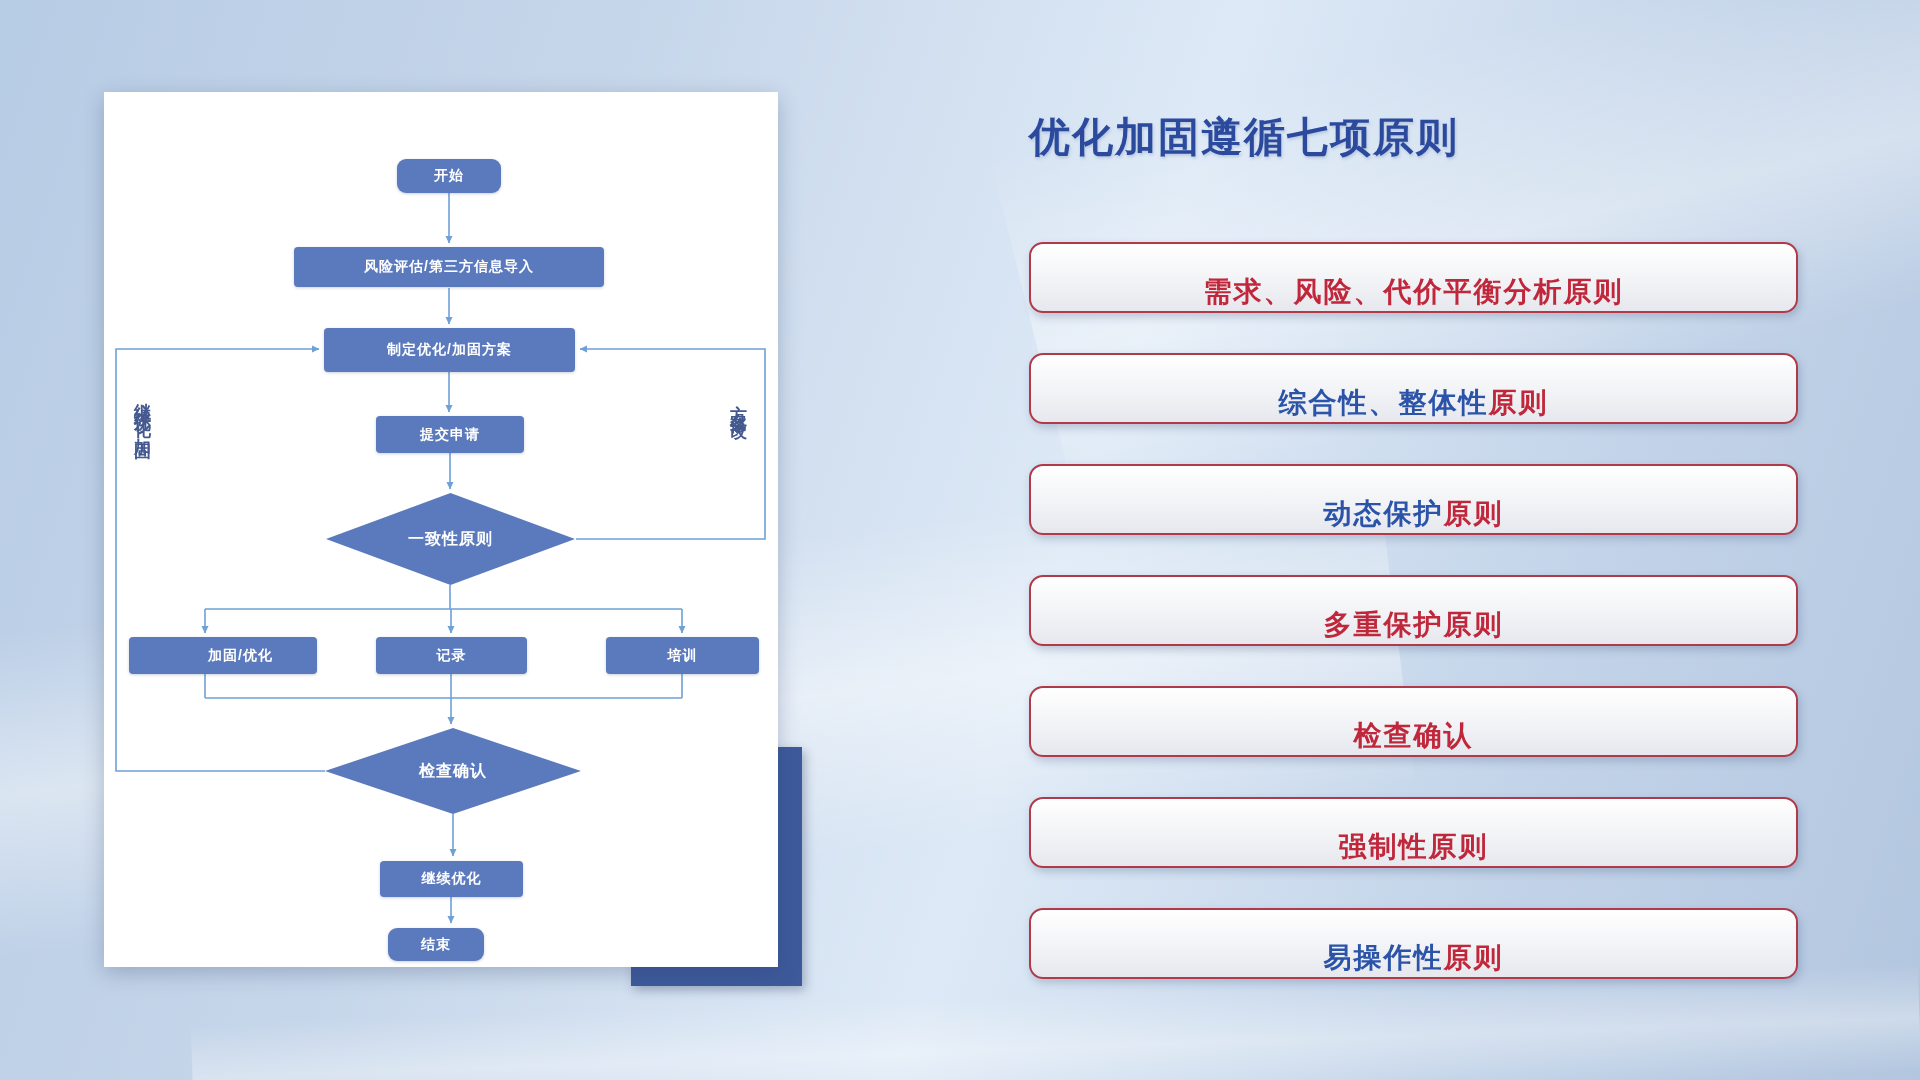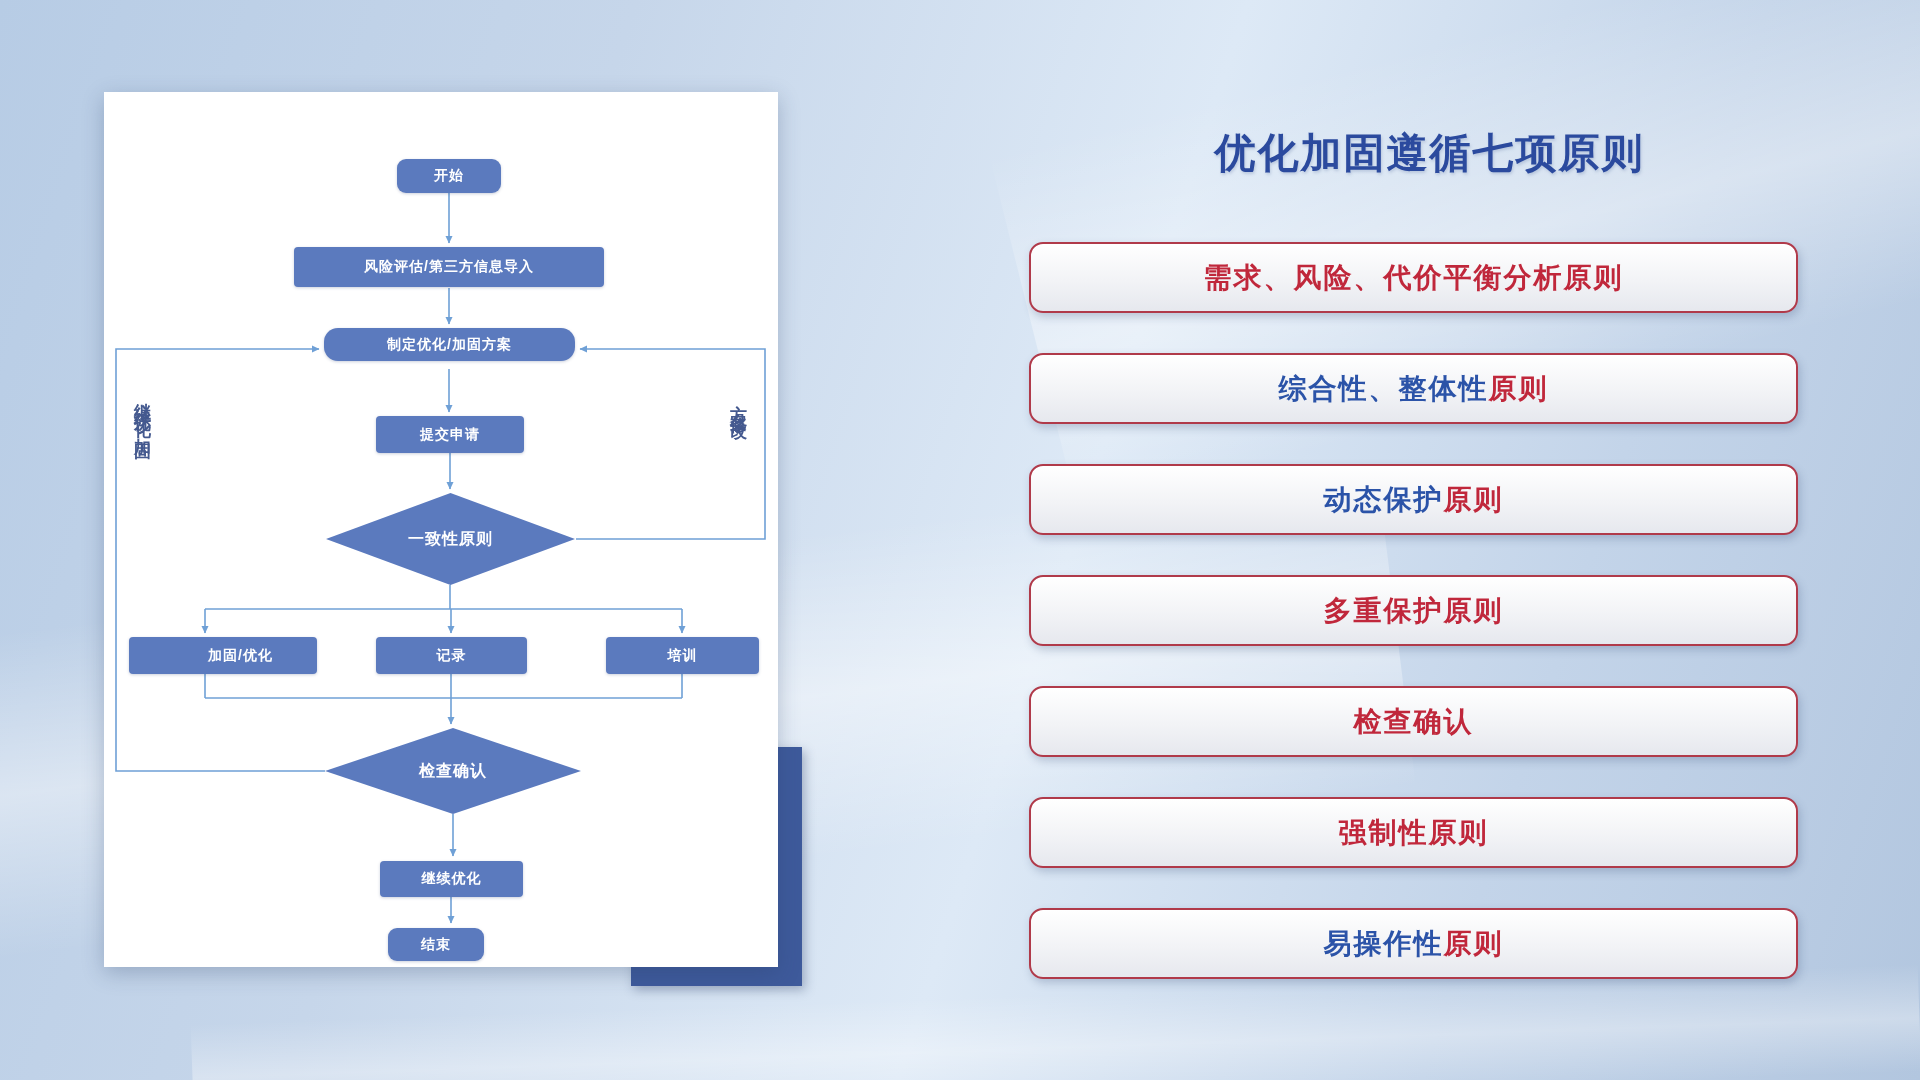--- a/index.html
+++ b/index.html
@@ -50,33 +50,33 @@
     clip-path:polygon(50% 0,100% 50%,50% 100%,0 50%);
     font-size:16px;
   }
   .vlabel{
     position:absolute;writing-mode:vertical-rl;text-orientation:mixed;
     color:#44598F;font-weight:700;font-size:17px;letter-spacing:6px;line-height:1;
   }
 
   
   .panel-title{
-    position:absolute;left:1029px;top:110px;width:769px;margin:16px;
-    text-align:center;font-size:41px;font-weight:800;color:#2B4A9E;letter-spacing:2px;
+    position:absolute;left:1029px;top:110px;width:769px;margin:0;
+    font-size:41px;font-weight:800;color:#2B4A9E;letter-spacing:2px;
     text-shadow:1px 2px 3px rgba(120,140,180,.35);
   }
   .principles{
     position:absolute;left:1029px;top:242px;width:769px;
     display:flex;flex-direction:column;gap:40px;
   }
   .principle{
     box-sizing:border-box;height:71px;border-radius:14px;
     border:2px solid #B03A4A;
     background:linear-gradient(180deg,#ffffff 0%,#f2f3f6 55%,#e6e8ee 100%);
-    display:flex;align-items:center;justify-content:center;
+    display:flex;align-items:flex-end;justify-content:center;
     font-size:28px;font-weight:700;letter-spacing:2px;
     box-shadow:2px 4px 9px rgba(70,90,130,.28), inset 0 1px 0 #ffffff;
   }
   .p-blue{color:#2B53A8;}
   .p-red{color:#C0273B;}
 </style>
 </head>
 <body>
 
 <div class="slide">
@@ -117,21 +117,21 @@
     </svg>
 
     <div class="fnode pill" style="left:293px;top:67px;width:104px;height:34px;">
       <span>开始</span>
     </div>
 
     <div class="fnode" style="left:190px;top:155px;width:310px;height:40px;">
       <span>风险评估/第三方信息导入</span>
     </div>
 
-    <div class="fnode" style="left:220px;top:236px;width:251px;height:33px;border-radius:14px;">
+    <div class="fnode" style="left:220px;top:236px;width:251px;height:44px;">
       <span>制定优化/加固方案</span>
     </div>
 
     <div class="fnode" style="left:272px;top:324px;width:148px;height:37px;">
       <span>提交申请</span>
     </div>
 
     <div class="fnode diamond" style="left:222px;top:401px;width:249px;height:92px;">
       <span>一致性原则</span>
     </div>

